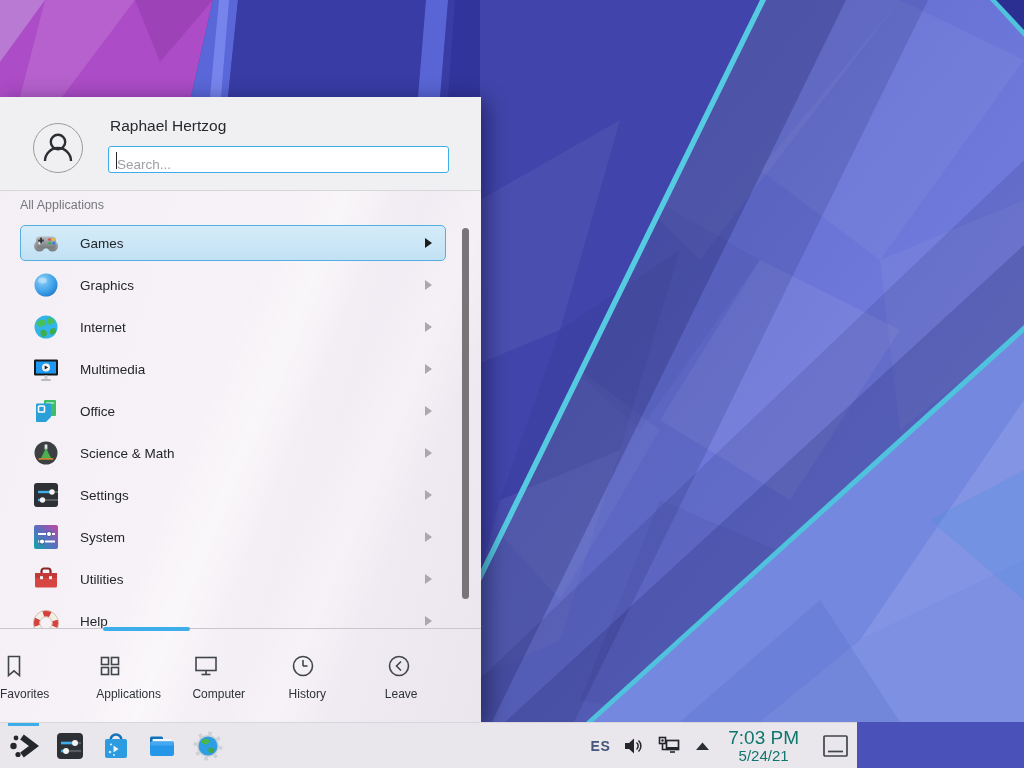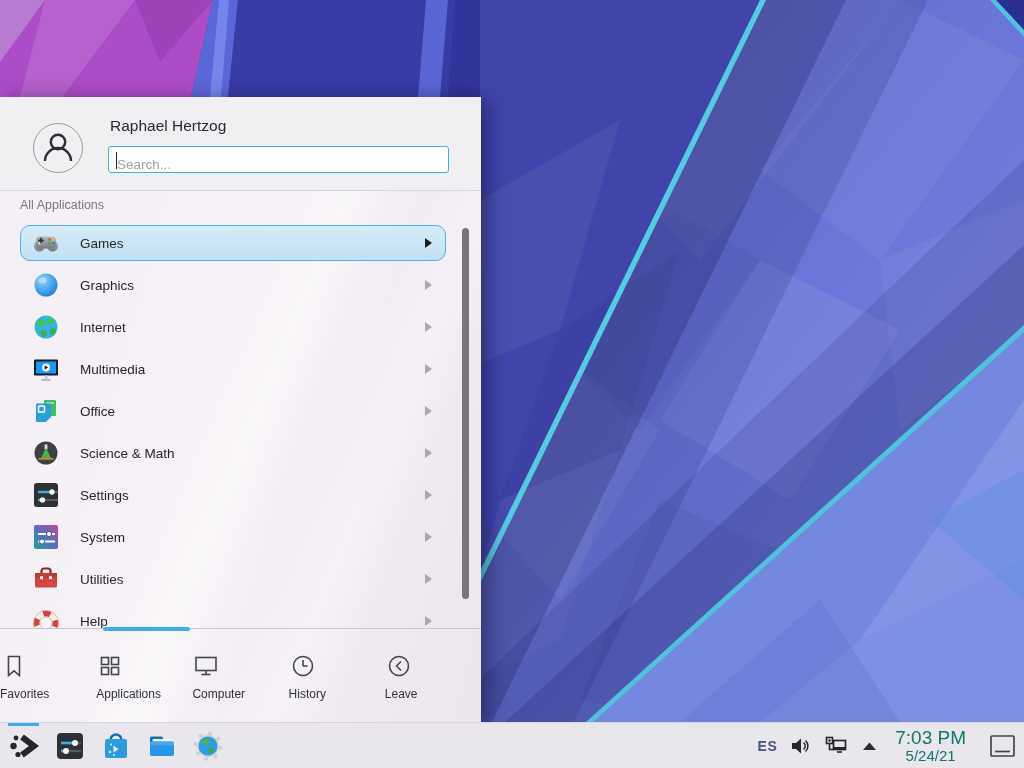--- a/index.html
+++ b/index.html
@@ -2,21 +2,21 @@
 <html><head>
 <meta charset="utf-8">
 <style>
   * { margin:0; padding:0; box-sizing:border-box; }
   html,body { width:1024px; height:768px; overflow:hidden; }
   body { font-family:"Liberation Sans","DejaVu Sans",sans-serif; }
   .desktop { position:relative; width:1024px; height:768px; overflow:hidden; background:#4a51b8; }
   .wallpaper { position:absolute; left:0; top:0; width:1024px; height:722px; display:block; }
 
   
-  .taskbar { position:absolute; left:0; bottom:0; width:1024px; height:46px;
+  .taskbar { position:absolute; left:0; bottom:0; width:857px; height:46px;
     background:#e9e6ec; border-top:1px solid rgba(0,0,0,0.07);
     display:flex; align-items:center; padding:0 8px; z-index:5; }
   .task-icon { width:32px; height:32px; margin-right:14px; flex:0 0 auto; cursor:pointer; position:relative; }
   .task-icon svg { width:32px; height:32px; display:block; }
   .launcher-active-strip { position:absolute; left:8px; top:0; width:31px; height:3px; background:#3daee9; z-index:6; }
   .tray { margin-left:auto; display:flex; align-items:center; gap:13px; }
   .kbd-layout { font-size:14px; font-weight:bold; color:#44547a; letter-spacing:0.5px; }
   .tray svg { display:block; }
   .clock { text-align:center; line-height:1.05; color:#0f766e; margin-left:4px; }
   .clock .time { font-size:19px; }
@@ -41,21 +41,21 @@
     background:#ffffff; border:1px solid #3daee9; border-radius:3px; }
   .search-box input { position:absolute; left:8px; top:1px; width:320px; height:33px; border:none; outline:none;
     font-family:"Liberation Sans",sans-serif; font-size:13.5px; color:#232629; background:transparent; }
   .search-box input::placeholder { color:#9aa0a5; opacity:1; }
   .search-caret { position:absolute; left:7px; top:5px; width:1px; height:17px; background:#232629; }
 
   .section-label { position:absolute; left:20px; top:101px; font-size:12.5px; color:#75797d; }
 
   .app-list { position:absolute; left:20px; top:128px; width:426px; bottom:94px; overflow:hidden; }
   .app-row { position:relative; height:36px; margin-bottom:6px; display:flex; align-items:center;
-    padding-left:11px; border:1px solid transparent; border-radius:10px; cursor:pointer; }
+    padding-left:11px; border:1px solid transparent; border-radius:5px; cursor:pointer; }
   .app-row.selected { background:linear-gradient(#d5ecf9,#c2e1f4); border-color:#55ade0; }
   .app-row .cat-icon { width:28px; height:28px; flex:0 0 auto; }
   .app-row .cat-icon svg { width:28px; height:28px; display:block; }
   .app-row .cat-label { margin-left:20px; font-size:13.5px; color:#232629; }
   .app-row .arrow { position:absolute; right:13px; top:50%; transform:translateY(-50%);
     width:0; height:0; border-top:5px solid transparent; border-bottom:5px solid transparent;
     border-left:7px solid #aaa8ad; }
   .app-row.selected .arrow { border-left-color:#1c1c1c; }
 
   .scrollbar-thumb { position:absolute; right:12px; top:131px; width:7px; height:371px;

